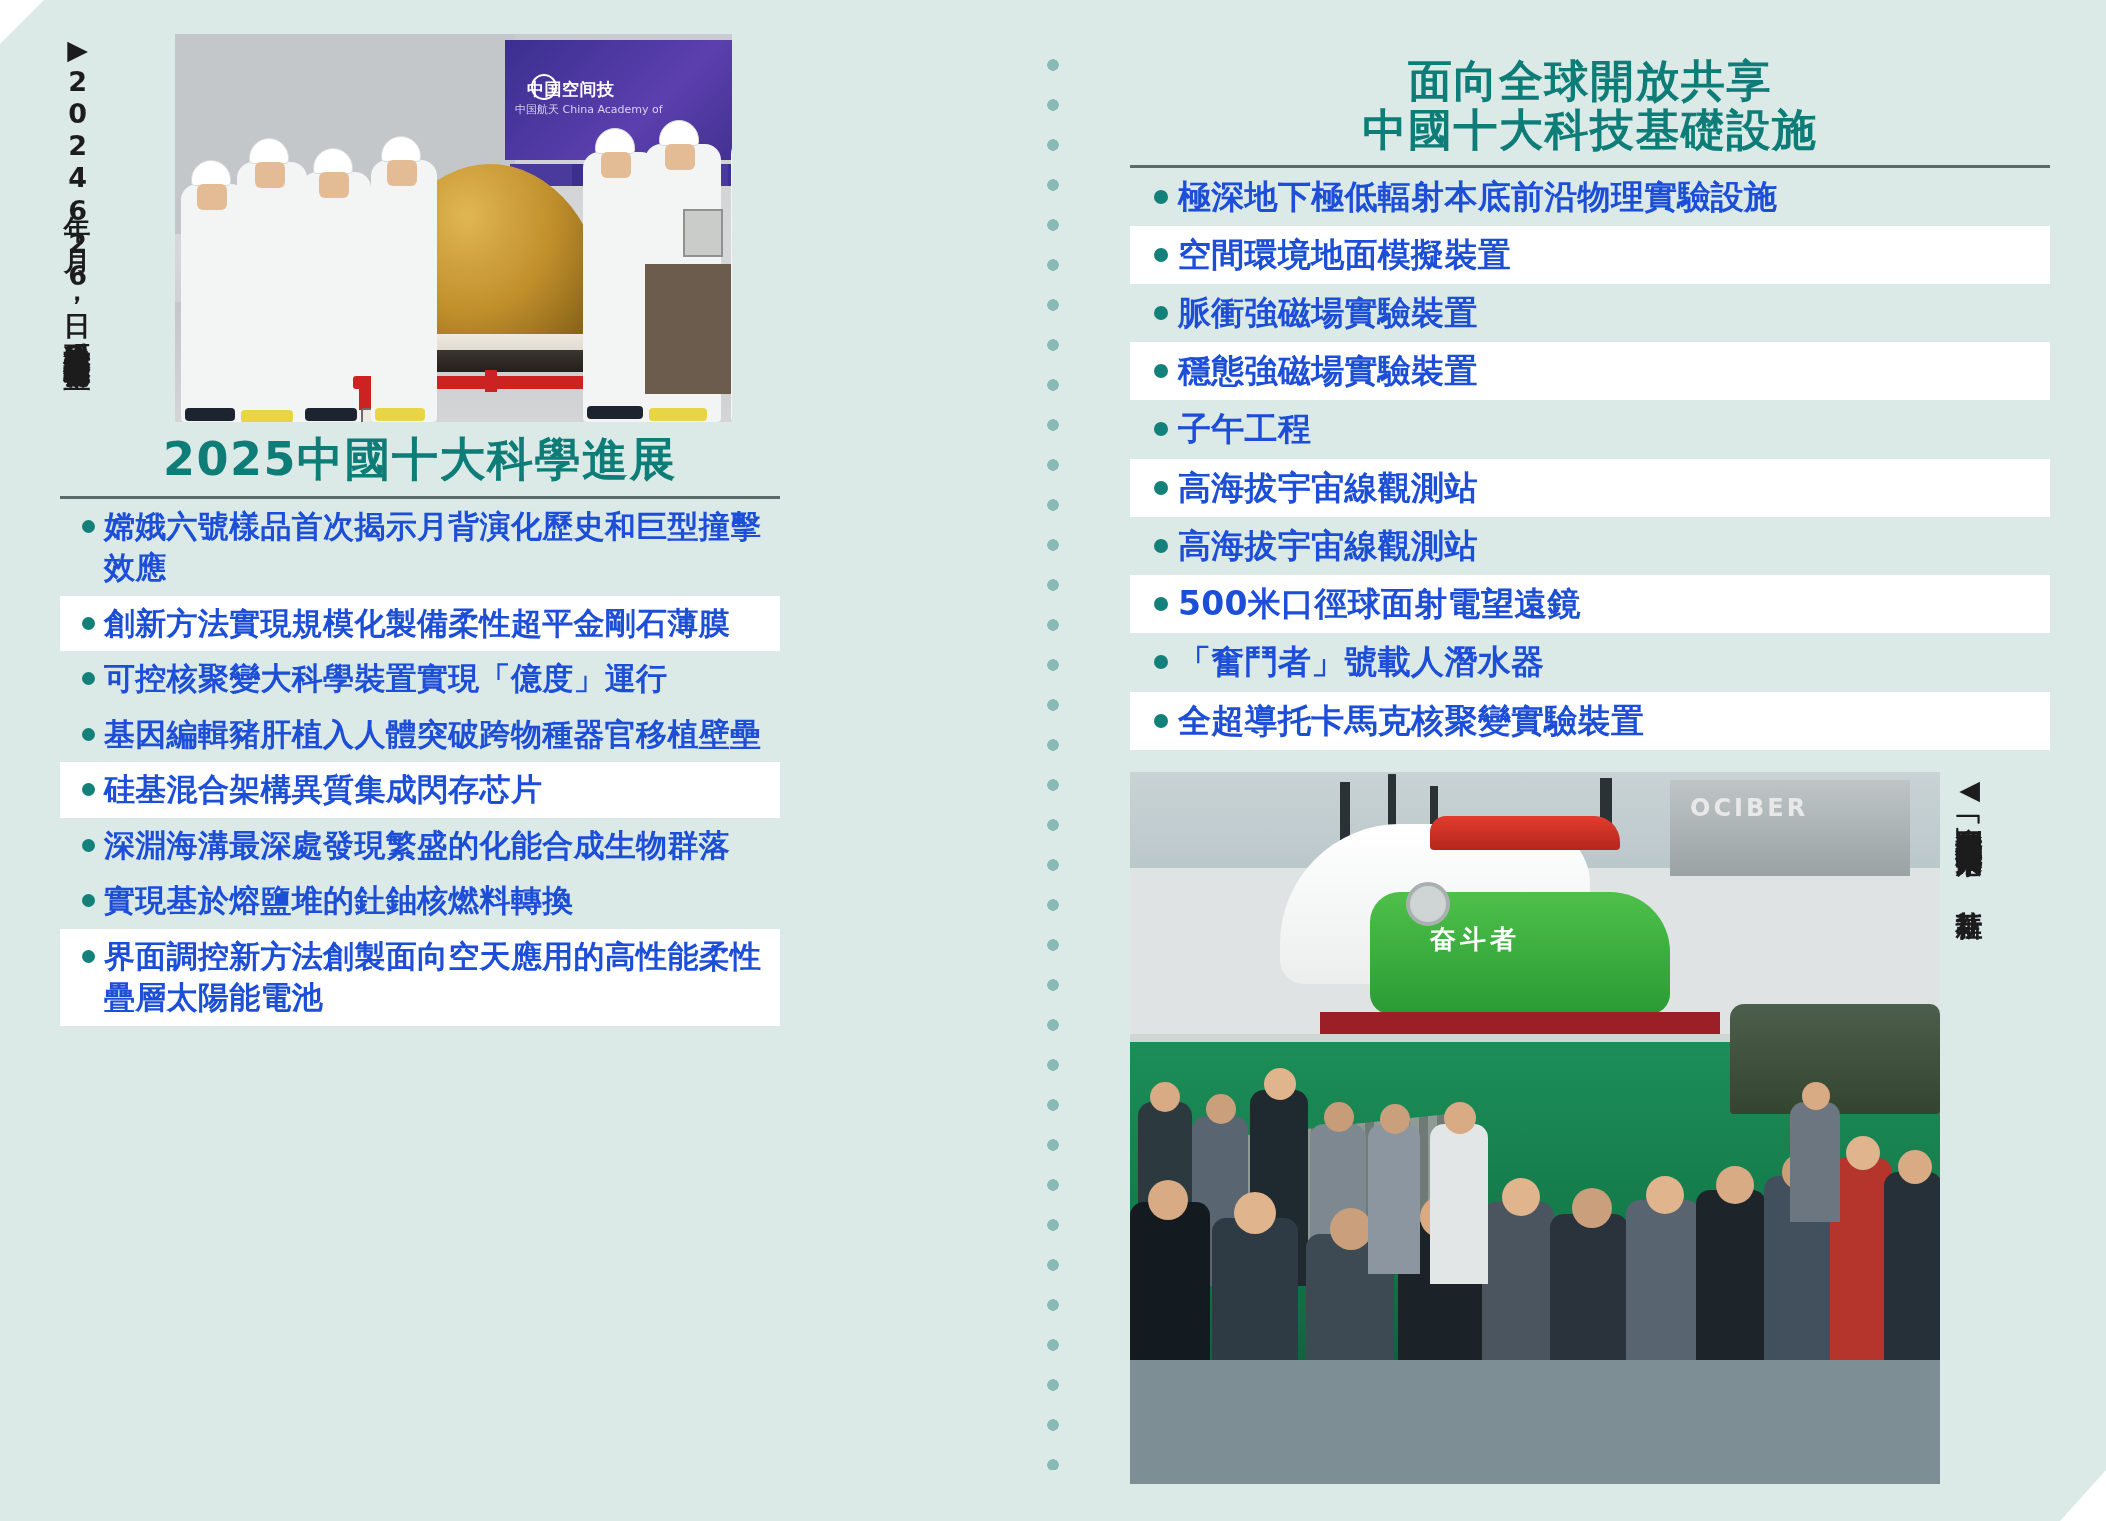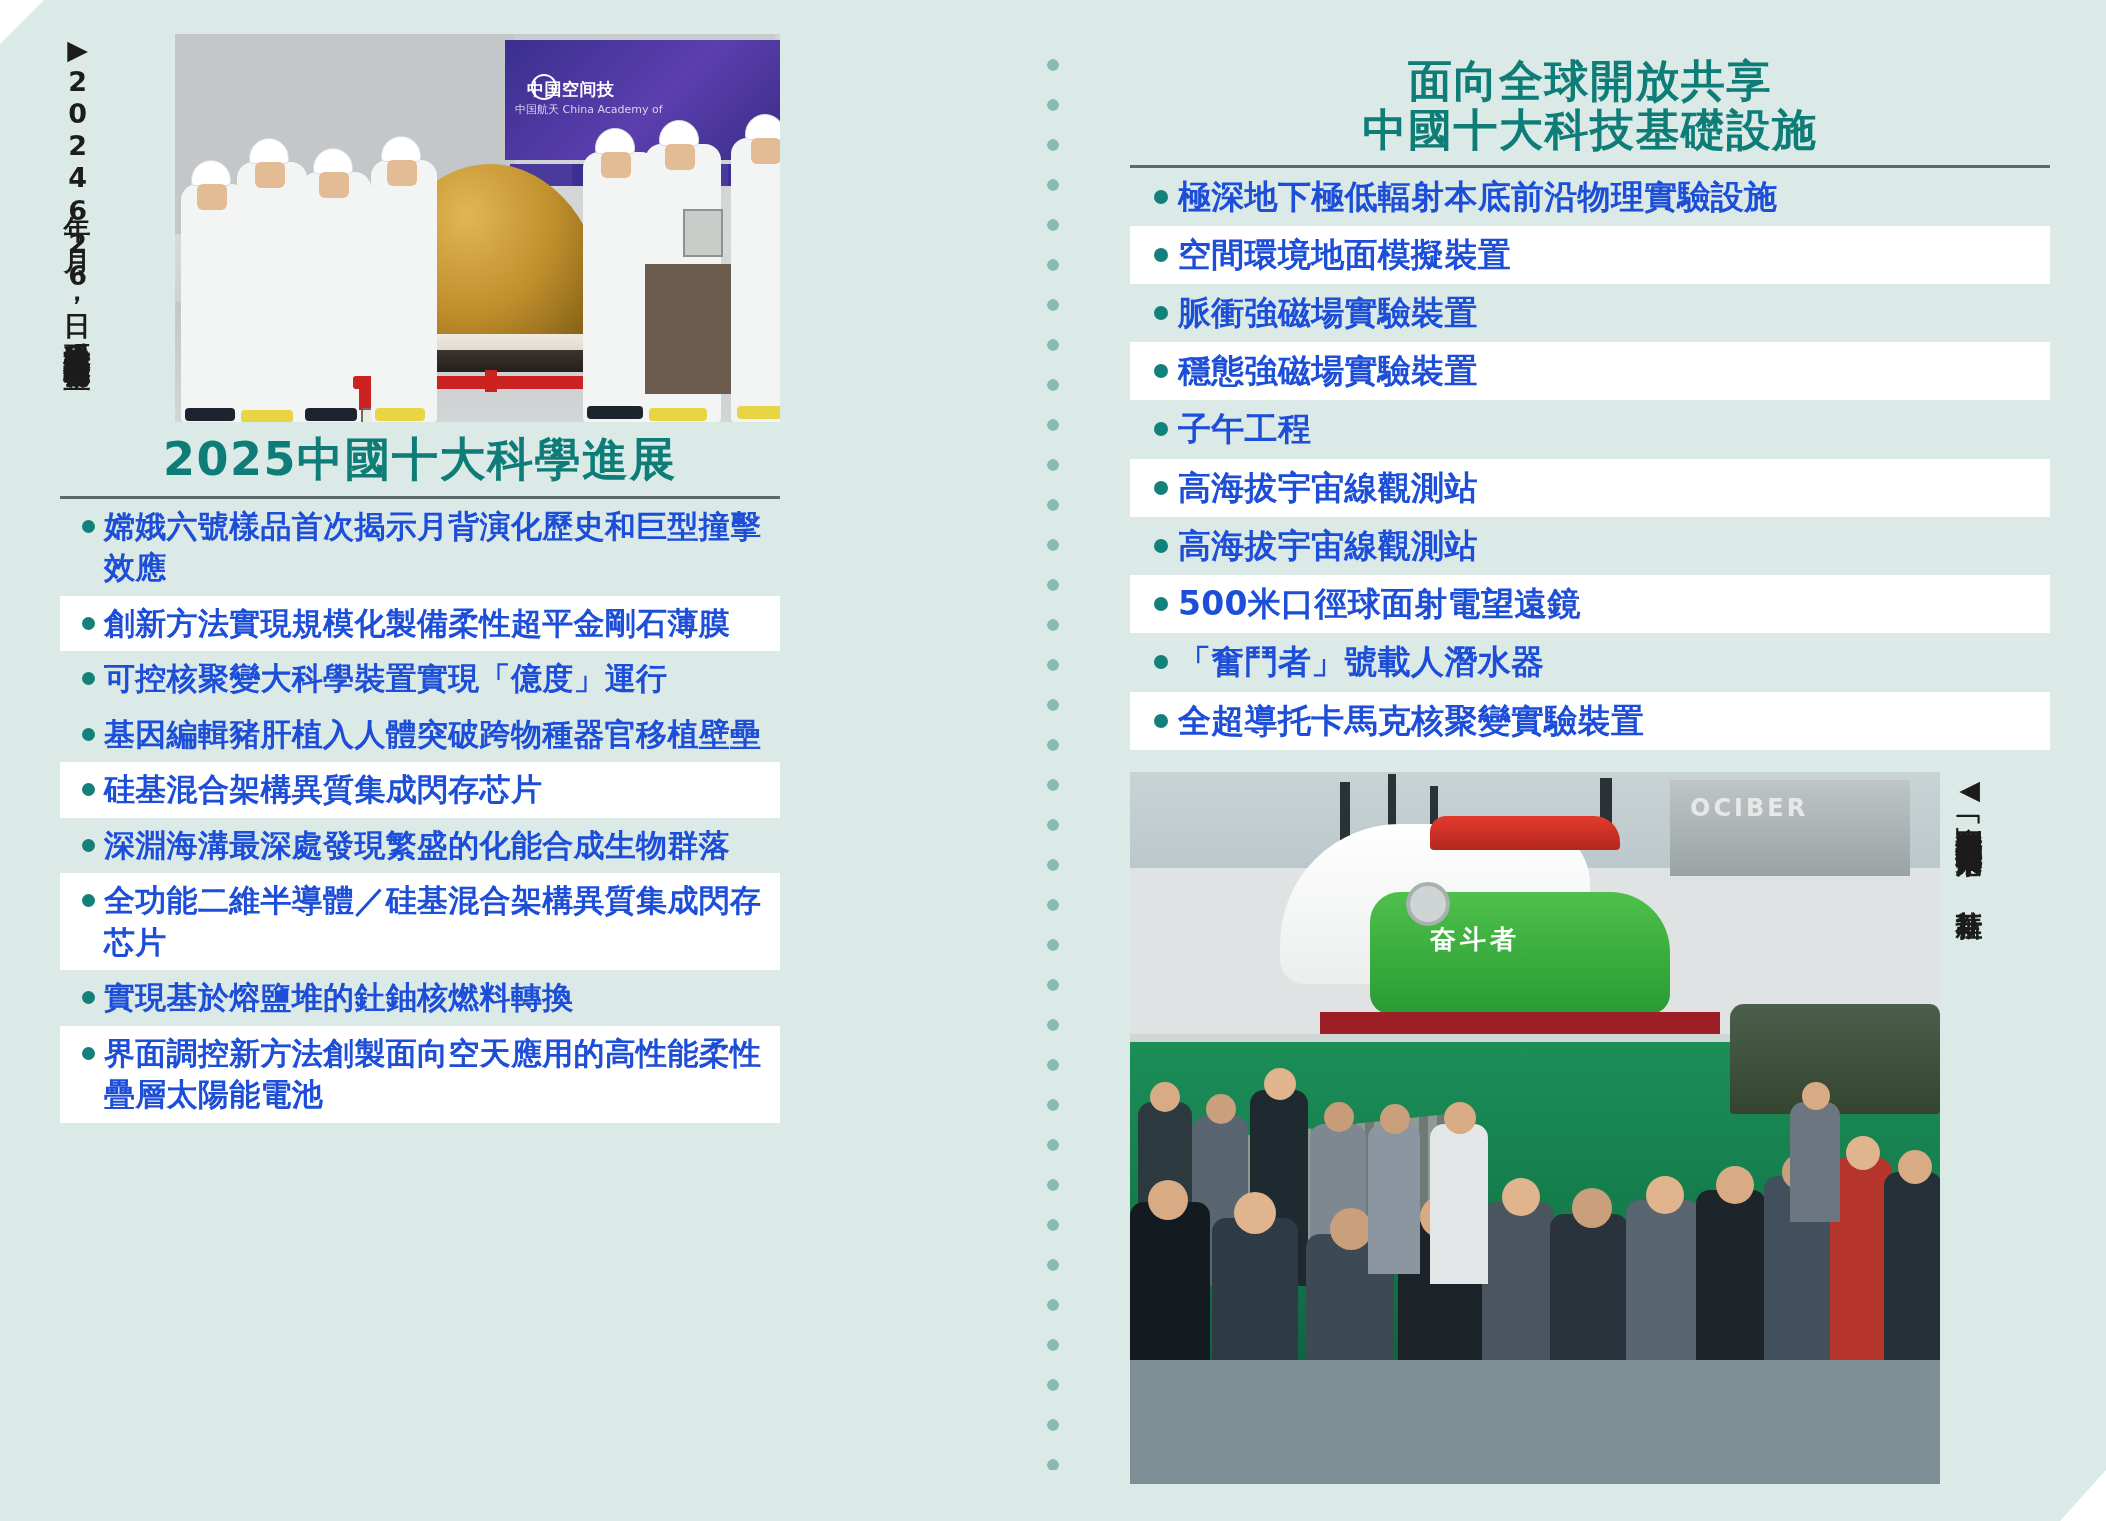--- a/index.html
+++ b/index.html
@@ -41,21 +41,21 @@
     font-family:"DejaVu Sans", sans-serif;
     font-size:27px;
     font-weight:700;
     line-height:1.30;
     letter-spacing:1px;
     color:#1c1c1c;
     text-align:left;
   }
   .photo-capsule {
     position:absolute; left:115px; top:0;
-    width:605px; height:388px;
+    width:557px; height:388px;
     overflow:hidden;
     background:#b9bdbd;
   }
 
   
   .head {
     color:#0f7d77;
     font-family:"DejaVu Sans", sans-serif;
     font-weight:700;
     font-size:46px;
@@ -257,21 +257,20 @@
     <div class="head">2025中國十大科學進展</div>
     <div class="rule"></div>
 
     <ul class="blist">
       <li>嫦娥六號樣品首次揭示月背演化歷史和巨型撞擊效應</li>
       <li class="alt">創新方法實現規模化製備柔性超平金剛石薄膜</li>
       <li>可控核聚變大科學裝置實現「億度」運行</li>
       <li>基因編輯豬肝植入人體突破跨物種器官移植壁壘</li>
       <li class="alt">硅基混合架構異質集成閃存芯片</li>
       <li>深淵海溝最深處發現繁盛的化能合成生物群落</li>
-      <li class="alt">全功能二維半導體／硅基混合架構異質集成閃存芯片</li>
       <li>實現基於熔鹽堆的釷鈾核燃料轉換</li>
       <li class="alt">界面調控新方法創製面向空天應用的高性能柔性疊層太陽能電池</li>
     </ul>
   </div>
 
   <div class="col-right">
 
     <div class="head two-line">
       <div>面向全球開放共享</div>
       <div>中國十大科技基礎設施</div>

